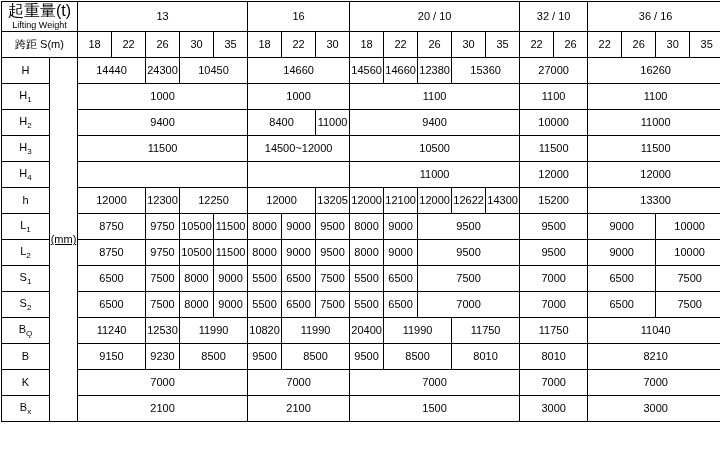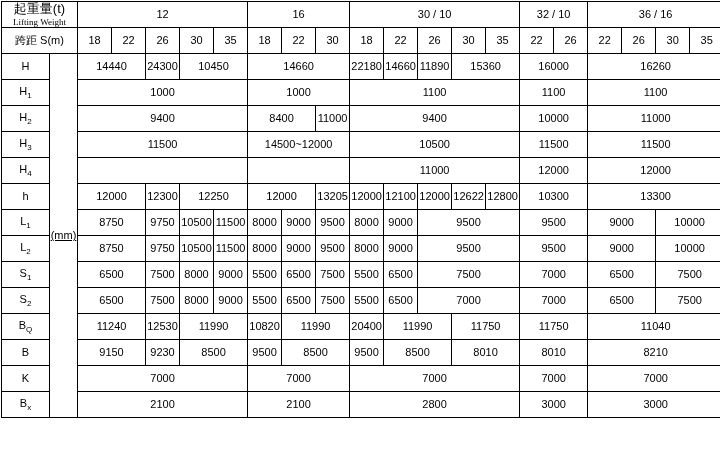--- a/index.html
+++ b/index.html
@@ -34,22 +34,22 @@
   td.rowlabel{
     font-size:12px;
     font-weight:normal;
   }
   td.unit{
     font-size:10px;
     width:28px;
     text-decoration:underline;
   }
   .sub{font-size:8px;vertical-align:sub;}
-  .cnline{font-size:13px;display:block;}
-  .enline{font-size:9px;display:block;font-family:Liberation Serif, serif;}
+  .cnline{font-size:16px;display:block;}
+  .enline{font-size:9px;display:block;}
 </style>
 </head>
 <body>
 
 <table class="spec">
   <colgroup>
     <col style="width:48px">
     <col style="width:28px">
     <col style="width:34px">
       <col style="width:34px">
@@ -71,23 +71,23 @@
       <col style="width:34px">
       <col style="width:34px">
 
   </colgroup>
   <tbody id="table-body">
   <tr>
         <td class="hdr-label" colspan="2">
           <span class="cnline">起重量(t)</span>
           <span class="enline">Lifting Weight</span>
         </td>
-        <td colspan="5">12</td>
+        <td colspan="5">13</td>
         <td colspan="3">16</td>
-        <td colspan="5">30 / 10</td>
+        <td colspan="5">20 / 10</td>
         <td colspan="2">32 / 10</td>
         <td colspan="4">36 / 16</td>
       </tr>
       <tr>
         <td class="hdr-label" colspan="2">跨距 S(m)</td>
         <td>18</td>
         <td>22</td>
         <td>26</td>
         <td>30</td>
         <td>35</td>
@@ -106,25 +106,25 @@
         <td>30</td>
         <td>35</td>
       </tr>
       <tr>
         <td class="rowlabel">H</td>
         <td class="unit" rowspan="14">(mm)</td>
         <td colspan="2">14440</td>
         <td colspan="1">24300</td>
         <td colspan="2">10450</td>
         <td colspan="3">14660</td>
-        <td colspan="1">22180</td>
+        <td colspan="1">14560</td>
         <td colspan="1">14660</td>
-        <td colspan="1">11890</td>
+        <td colspan="1">12380</td>
         <td colspan="2">15360</td>
-        <td colspan="2">16000</td>
+        <td colspan="2">27000</td>
         <td colspan="4">16260</td>
       </tr>
       <tr>
         <td class="rowlabel">H<span class="sub">1</span></td>
         <td colspan="5">1000</td>
         <td colspan="3">1000</td>
         <td colspan="5">1100</td>
         <td colspan="2">1100</td>
         <td colspan="4">1100</td>
       </tr>
@@ -157,22 +157,22 @@
         <td class="rowlabel">h</td>
         <td colspan="2">12000</td>
         <td colspan="1">12300</td>
         <td colspan="2">12250</td>
         <td colspan="2">12000</td>
         <td colspan="1">13205</td>
         <td colspan="1">12000</td>
         <td colspan="1">12100</td>
         <td colspan="1">12000</td>
         <td colspan="1">12622</td>
-        <td colspan="1">12800</td>
-        <td colspan="2">10300</td>
+        <td colspan="1">14300</td>
+        <td colspan="2">15200</td>
         <td colspan="4">13300</td>
       </tr>
       <tr>
         <td class="rowlabel">L<span class="sub">1</span></td>
         <td colspan="2">8750</td>
         <td colspan="1">9750</td>
         <td colspan="1">10500</td>
         <td colspan="1">11500</td>
         <td colspan="1">8000</td>
         <td colspan="1">9000</td>
@@ -263,18 +263,18 @@
         <td colspan="5">7000</td>
         <td colspan="3">7000</td>
         <td colspan="5">7000</td>
         <td colspan="2">7000</td>
         <td colspan="4">7000</td>
       </tr>
       <tr>
         <td class="rowlabel">B<span class="sub">x</span></td>
         <td colspan="5">2100</td>
         <td colspan="3">2100</td>
-        <td colspan="5">2800</td>
+        <td colspan="5">1500</td>
         <td colspan="2">3000</td>
         <td colspan="4">3000</td>
       </tr>
     </tbody>
 </table>
 
 </body></html>

